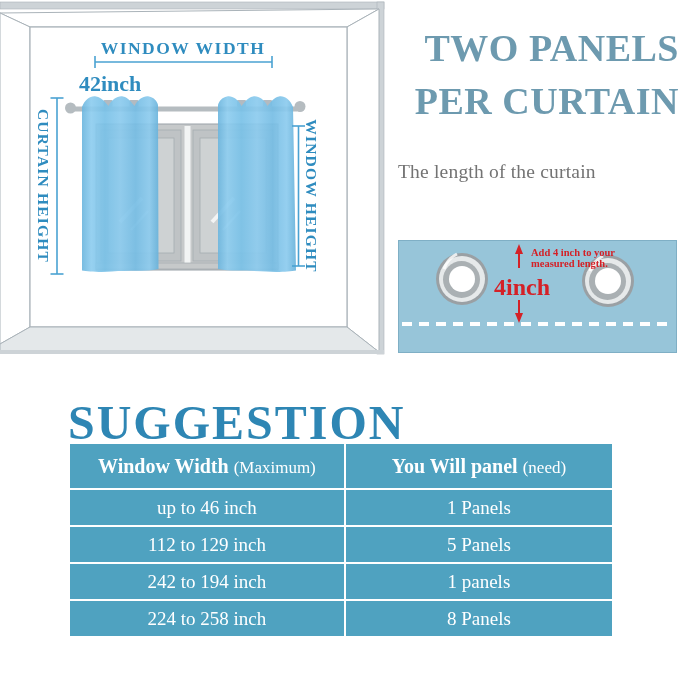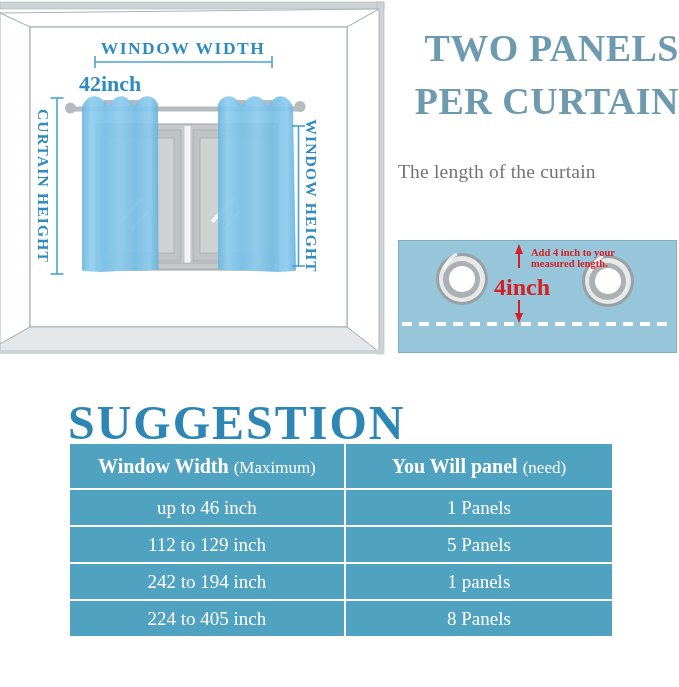--- a/index.html
+++ b/index.html
@@ -189,17 +189,17 @@
   </tr>
   <tr>
     <td class="t-cell">112 to 129 inch</td>
     <td class="t-cell">5 Panels</td>
   </tr>
   <tr>
     <td class="t-cell">242 to 194 inch</td>
     <td class="t-cell">1 panels</td>
   </tr>
   <tr>
-    <td class="t-cell">224 to 405 inch</td>
+    <td class="t-cell">224 to 258 inch</td>
     <td class="t-cell">8 Panels</td>
   </tr>
   </tbody>
 </table>
 
 </body></html>

